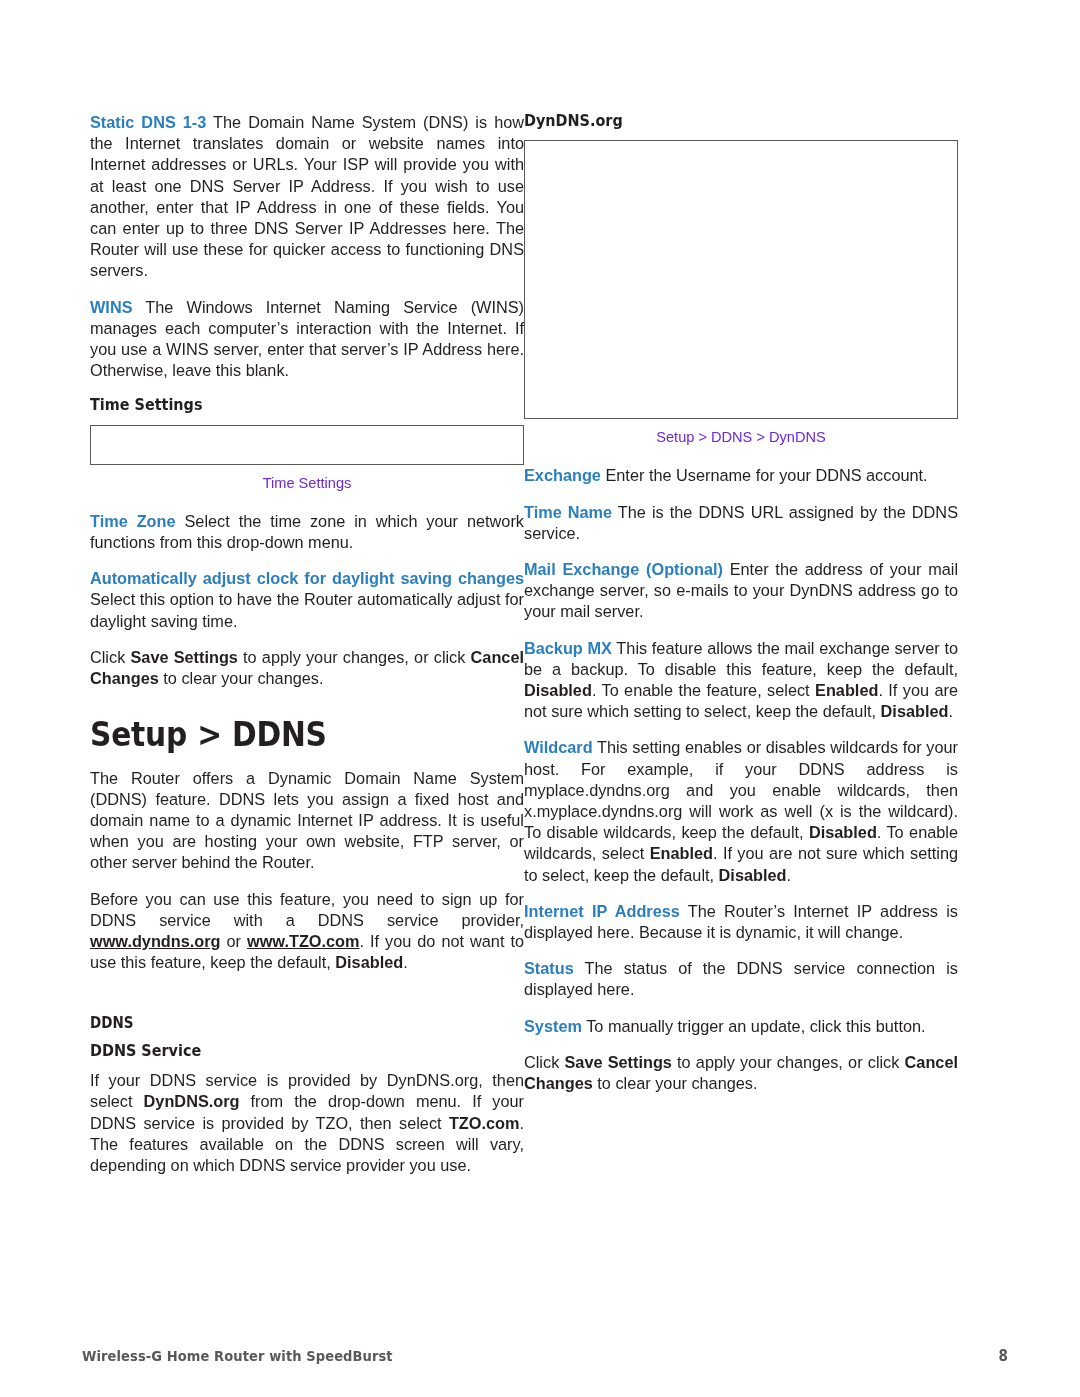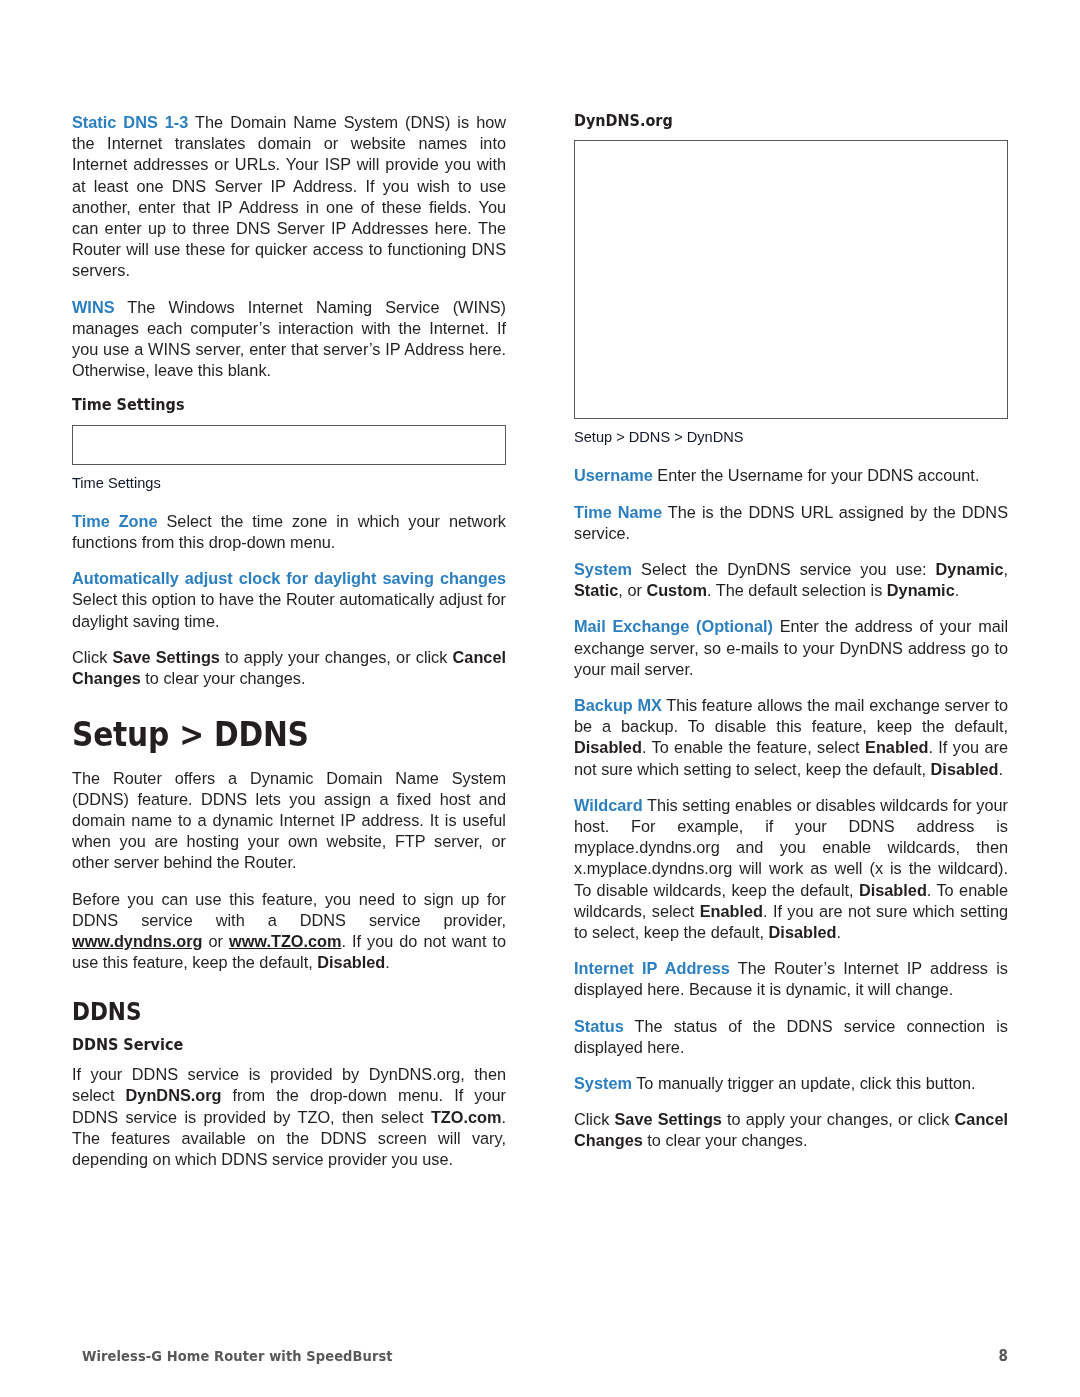--- a/index.html
+++ b/index.html
@@ -18,46 +18,45 @@
 
   
   .page {
     position: absolute;
     inset: 0;
     background: #ffffff;
   }
 
   .columns {
     position: absolute;
-    left: 72px;
+    left: 90px;
     top: 112px;
     width: 936px;
     display: flex;
-    gap: 68px;
   }
   .col {
     width: 434px;
   }
 
   
   .h1 {
     font-family: "Liberation Sans Narrow", "DejaVu Sans Condensed", "Liberation Sans", sans-serif;
     font-size: 33px;
     font-weight: bold;
     letter-spacing: -0.2px;
     color: #231f20;
     margin: 28px 0 14px 0;
     line-height: 1.1;
   }
   .h2 {
     font-family: "Liberation Sans Narrow", "DejaVu Sans Condensed", "Liberation Sans", sans-serif;
-    font-size: 24px;
-    font-weight: bold;
-    color: #231f20;
-    margin: 26px 0 10px 0;
+    font-size: 15px;
+    font-weight: bold;
+    color: #231f20;
+    margin: 42px 0 10px 0;
     line-height: 1.1;
   }
   .h3 {
     font-family: "Liberation Sans Narrow", "DejaVu Sans Condensed", "Liberation Sans", sans-serif;
     font-size: 16px;
     font-weight: bold;
     color: #231f20;
     margin: 14px 0 10px 0;
     line-height: 1.15;
   }
@@ -88,24 +87,24 @@
     margin: 0 0 6px 0;
   }
   .figbox {
     border: 1.4px solid #58585a;
     background: #ffffff;
     box-sizing: border-box;
   }
   .figbox.time { height: 40px; }
   .figbox.dyndns { height: 279px; }
   .figcap {
-    text-align: left;
+    text-align: center;
     font-size: 14.6px;
     line-height: 20px;
-    color: #0f172a;
+    color: #6d28d9;
     margin-top: 8px;
     margin-bottom: 18px;
   }
 
   
   .footer {
     position: absolute;
     left: 82px;
     right: 72px;
     top: 1347px;
@@ -184,31 +183,28 @@
     <div class="col">
 
       <h3 class="h3 first">DynDNS.org</h3>
 
       <div class="figure">
         <div class="figbox dyndns"></div>
         <div class="figcap">Setup &gt; DDNS &gt; DynDNS</div>
       </div>
 
       <p class="body">
-        <span class="term">Username</span><span>  Enter the Username for your DDNS account.</span>
+        <span class="term">Exchange</span><span>  Enter the Username for your DDNS account.</span>
       </p>
 
 
       <p class="body">
         <span class="term">Time Name</span><span>  The is the DDNS URL assigned by the DDNS service.</span>
       </p>
 
-      <p class="body">
-        <span class="term">System</span><span> Select the DynDNS service you use: </span><span class="b">Dynamic</span><span>, </span><span class="b">Static</span><span>, or </span><span class="b">Custom</span><span>. The default selection is </span><span class="b">Dynamic</span><span>.</span>
-      </p>
 
       <p class="body">
         <span class="term">Mail Exchange (Optional)</span><span>  Enter the address of your mail exchange server, so e-mails to your DynDNS address go to your mail server.</span>
       </p>
 
       <p class="body">
         <span class="term">Backup MX</span><span>  This feature allows the mail exchange server to be a backup. To disable this feature, keep the default, </span><span class="b">Disabled</span><span>. To enable the feature, select </span><span class="b">Enabled</span><span>. If you are not sure which setting to select, keep the default, </span><span class="b">Disabled</span><span>.</span>
       </p>
 
       <p class="body">

